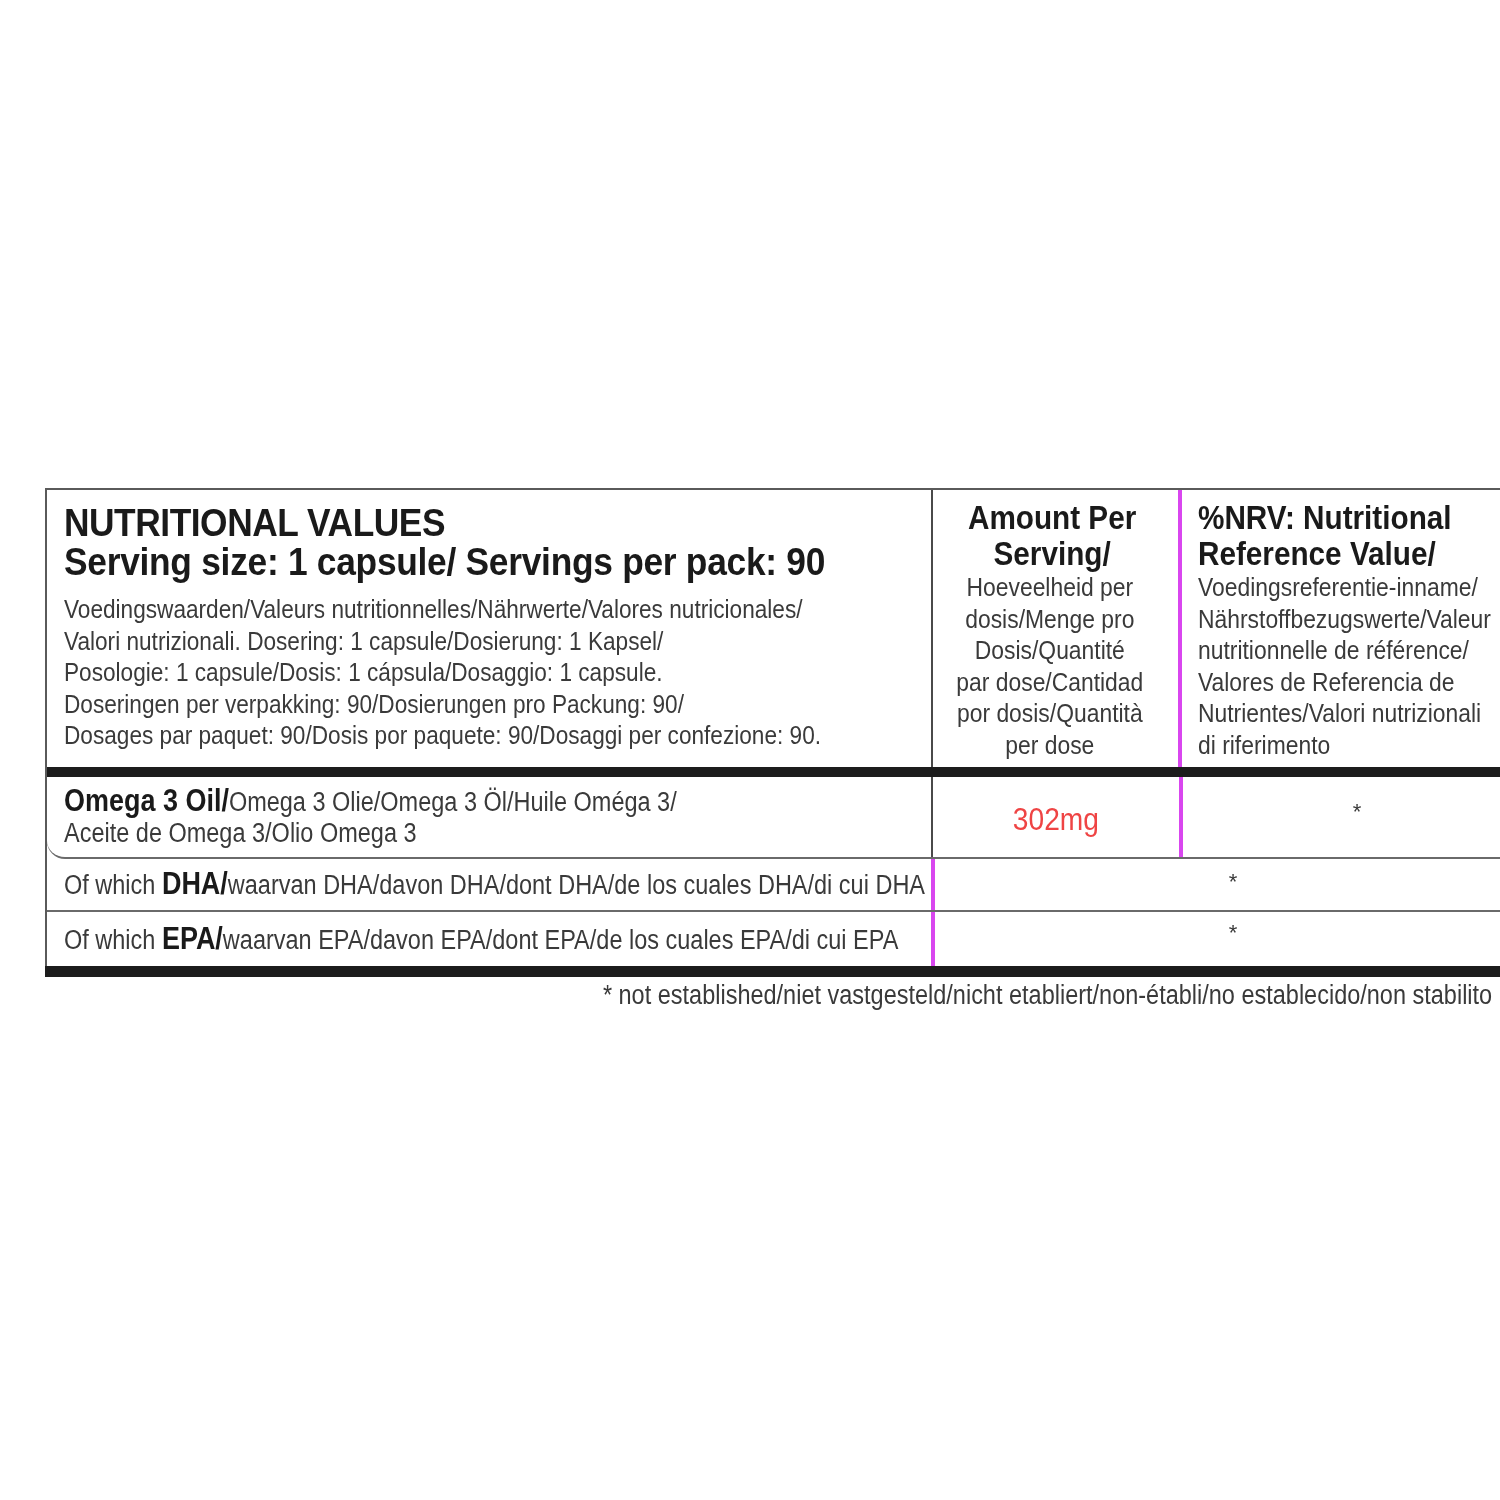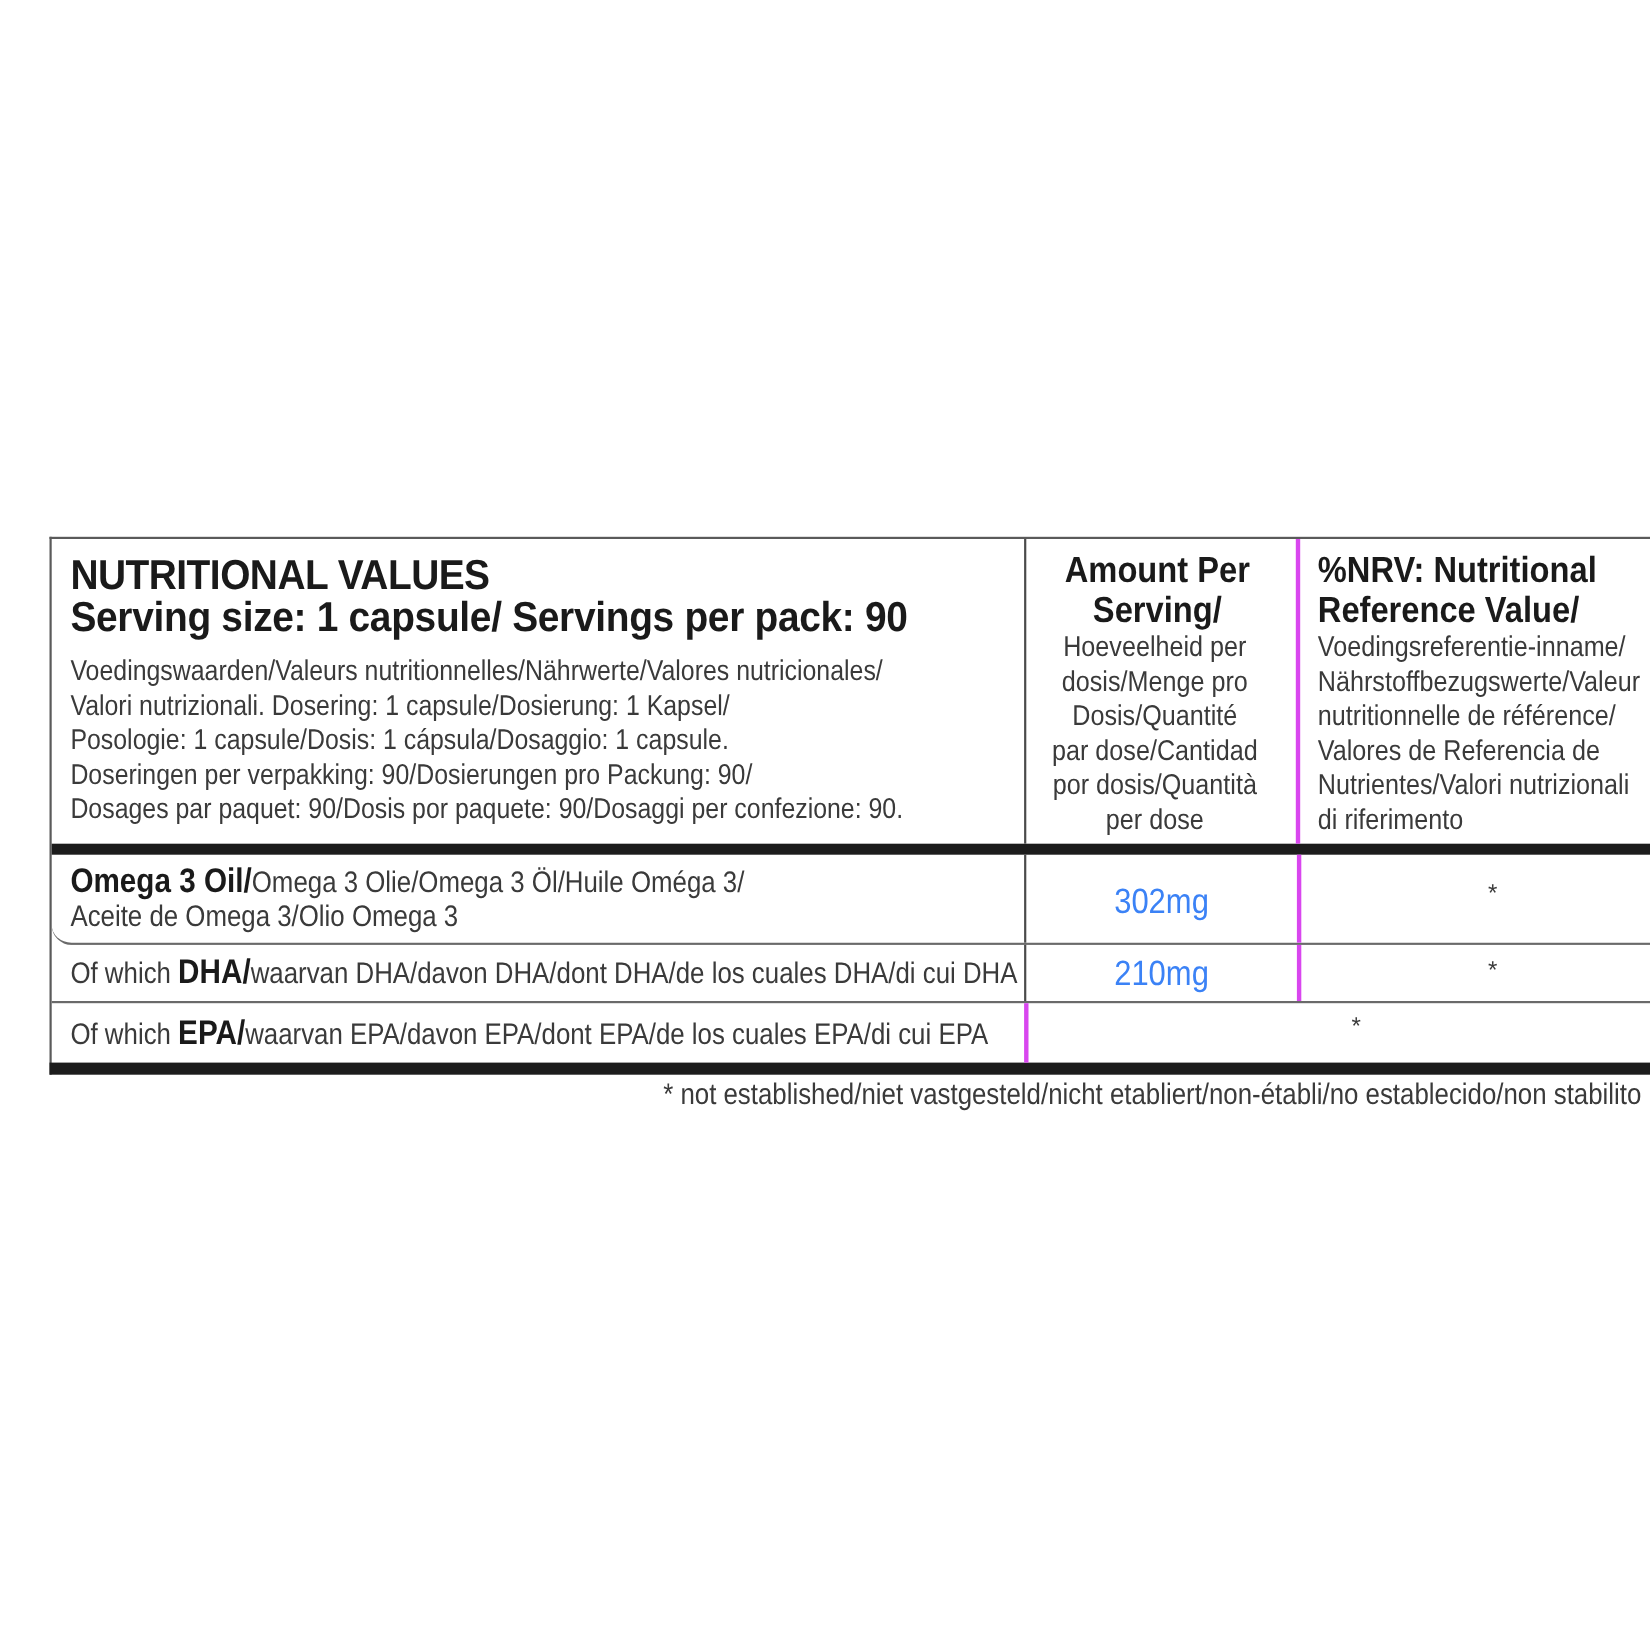--- a/index.html
+++ b/index.html
@@ -114,21 +114,21 @@
     }
     .nutrient-line b {
       color: #1a1a1a;
       font-size: 31px;
     }
     .value-cell {
       display: flex;
       align-items: center;
       justify-content: center;
       font-size: 32px;
-      color: #3b82f6;
+      color: #ef4444;
     }
     .value-cell span {
       display: inline-block;
       transform: scaleX(0.88);
     }
     .star-cell {
       display: flex;
       justify-content: center;
       font-size: 22px;
       color: #3a3a3a;
@@ -209,23 +209,20 @@
       <span>*</span>
     </div>
   </div>
 
   <div class="row data-row row-dha">
     <div class="col-a">
       <div class="nutrient-line">
         <span>Of which </span><b>DHA/</b><span>waarvan DHA/davon DHA/dont DHA/de los cuales DHA/di cui DHA</span>
       </div>
     </div>
-    <div class="col-b value-cell">
-      <span>210mg</span>
-    </div>
     <div class="col-c star-cell">
       <span>*</span>
     </div>
   </div>
 
   <div class="row data-row last row-epa">
     <div class="col-a">
       <div class="nutrient-line">
         <span>Of which </span><b>EPA/</b><span>waarvan EPA/davon EPA/dont EPA/de los cuales EPA/di cui EPA</span>
       </div>

